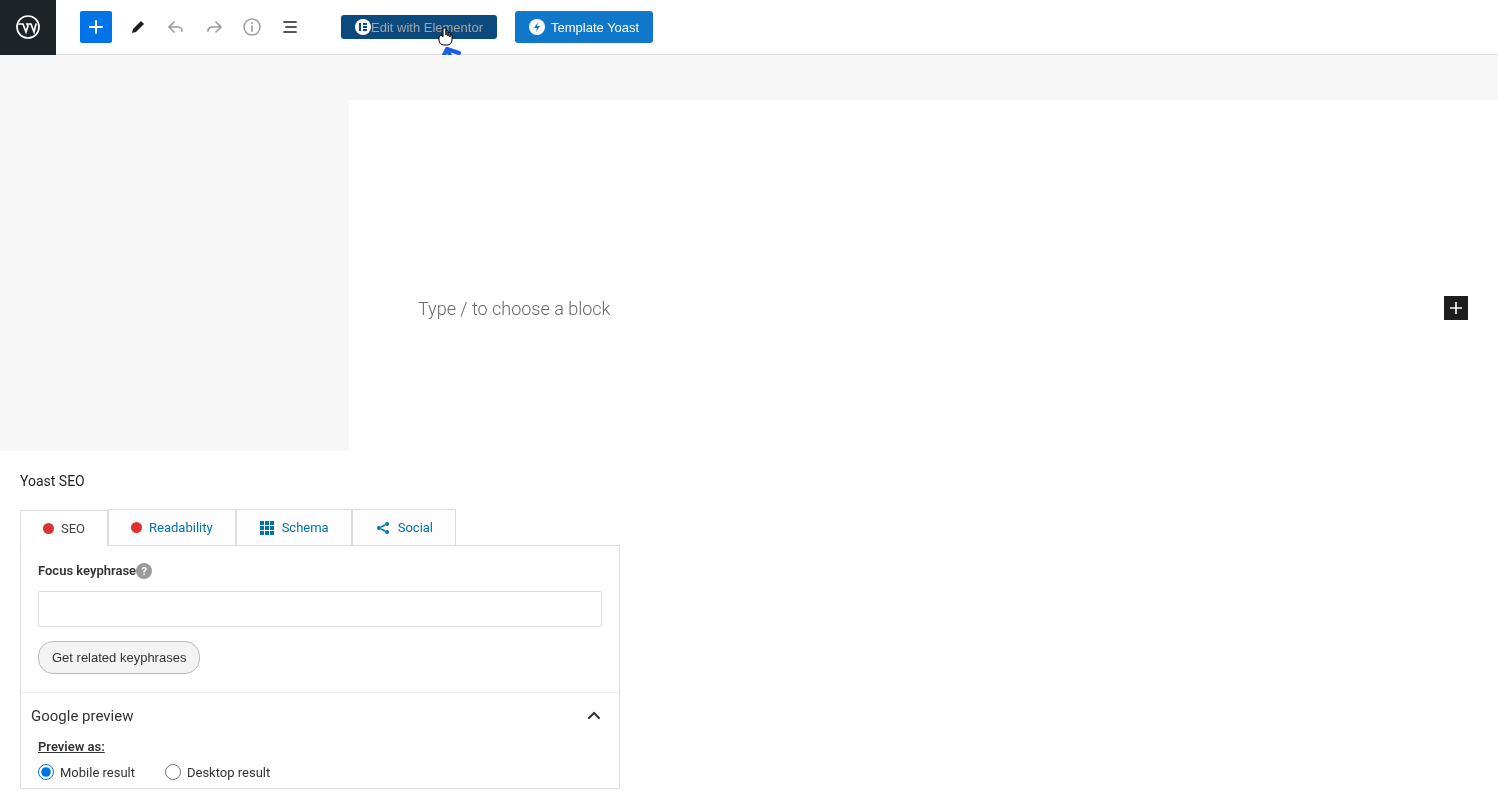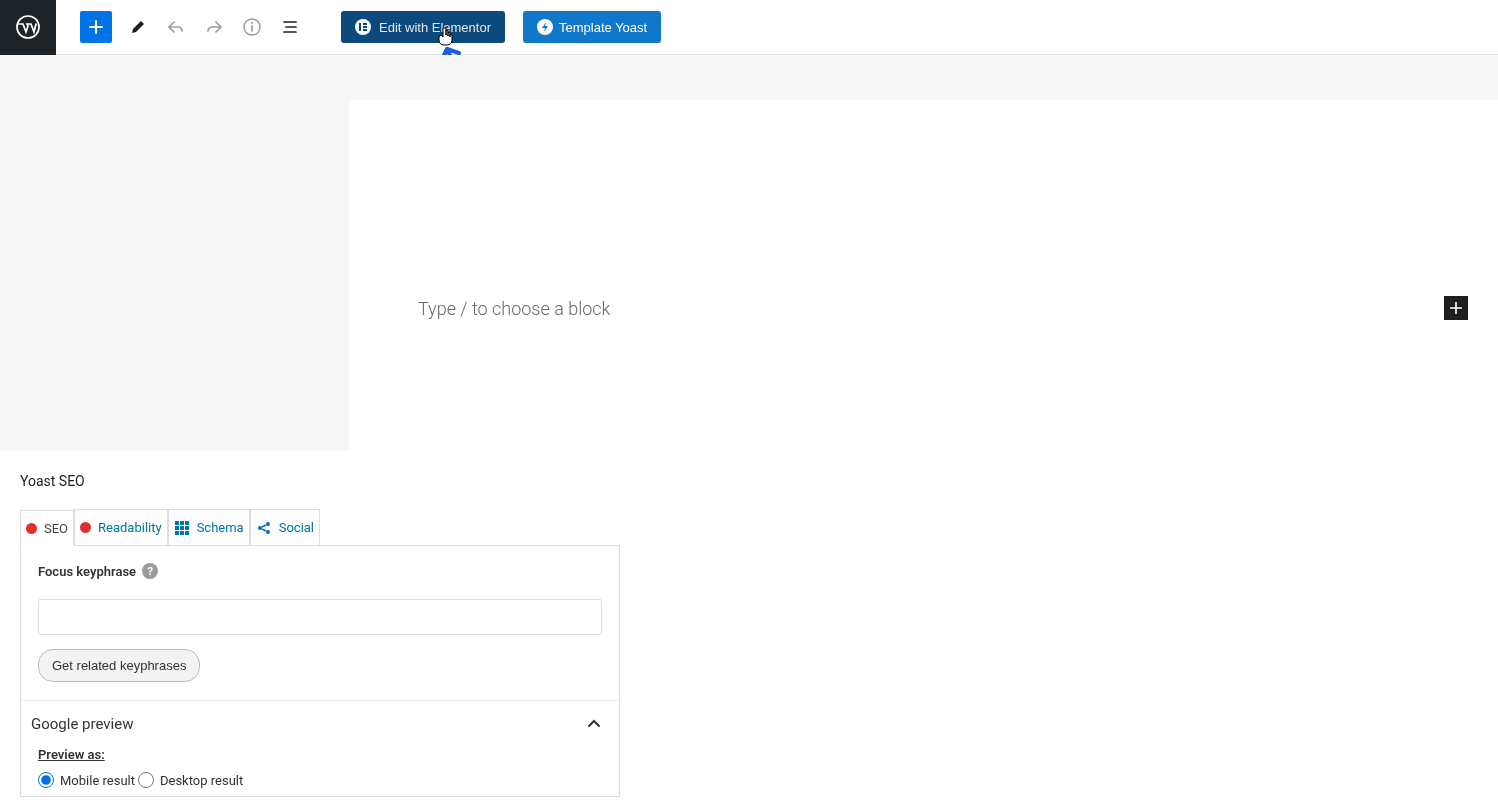--- a/index.html
+++ b/index.html
@@ -2,45 +2,45 @@
 <html><head>
 <meta charset="utf-8">
 <style>
 * { margin:0; padding:0; box-sizing:border-box; }
 body { font-family:-apple-system,BlinkMacSystemFont,"Segoe UI",Roboto,Helvetica,Arial,sans-serif; width:1498px; height:810px; background:#fff; color:#1e1e1e; overflow:hidden; position:relative; }
 .toolbar { height:55px; display:flex; align-items:center; border-bottom:1px solid #e0e0e0; font-size:14px; }
 .wp-logo { width:56px; height:55px; background:#1d2327; display:flex; align-items:center; justify-content:center; }
 .add-btn { width:32px; height:32px; background:#0073e7; border-radius:2px; margin-left:24px; display:flex; align-items:center; justify-content:center; cursor:pointer; }
 .tool-icon { width:32px; height:32px; display:flex; align-items:center; justify-content:center; margin-left:6px; cursor:pointer; }
 .tool-group { display:flex; align-items:center; margin-left:4px; }
-.elementor-btn { background:#0c4a7e; color:#e5e5e5; border:none; height:32px; padding:0 14px; border-radius:3px; font-size:13px; cursor:pointer; display:flex; align-items:center; gap:8px; margin-left:35px; }
+.elementor-btn { background:#0c4a7e; color:#a3a3a3; border:none; height:24px; padding:0 14px; border-radius:3px; font-size:13px; cursor:pointer; display:flex; align-items:center; margin-left:35px; }
 .template-btn { background:#1177c9; color:#fff; border:none; height:32px; padding:0 14px; border-radius:3px; font-size:13px; cursor:pointer; display:flex; align-items:center; gap:6px; margin-left:18px; }
 .cursor { position:absolute; left:437px; top:27px; pointer-events:none; }
 .arrow-annot { position:absolute; left:439px; top:47px; pointer-events:none; }
 .editor-area { background:#f7f7f7; height:396px; position:relative; }
 .editor-inner { background:#fff; position:absolute; left:349px; right:0; top:45px; bottom:0; }
 .title-field { position:absolute; left:16px; right:0; top:75px; height:100px; border:1px solid #1e7cba; font-size:64px; font-weight:300; color:#727272; padding:6px 8px; display:flex; align-items:center; letter-spacing:-0.5px; }
 .block-row { position:absolute; left:69px; top:196px; right:30px; display:flex; align-items:center; justify-content:space-between; }
 .block-prompt { color:#686868; font-size:18px; font-weight:300; }
 .add-block { width:24px; height:24px; background:#1e1e1e; display:flex; align-items:center; justify-content:center; cursor:pointer; }
 .meta-area { padding:22px 20px 0 20px; }
 .meta-title { font-size:14px; color:#1e1e1e; margin-bottom:20px; }
 .tabs { display:flex; margin-left:0; }
-.tab { border:1px solid #ddd; border-bottom:none; background:#fdfdfd; height:36px; padding:0 5px; display:flex; align-items:center; gap:7px; font-size:13px; color:#0073aa; cursor:pointer; margin-right:0; }
+.tab { border:1px solid #ddd; border-bottom:none; background:#fdfdfd; height:36px; padding:0 22px; display:flex; align-items:center; gap:7px; font-size:13px; color:#0073aa; cursor:pointer; margin-right:0; }
 .tab.active { background:#fff; color:#444; position:relative; top:1px; border-bottom:1px solid #fff; }
 .panel { border:1px solid #ddd; width:600px; padding:17px 17px 0 17px; margin-left:0; }
-.field-label { font-size:13px; font-weight:600; color:#333; display:flex; align-items:center; gap:6px; margin-bottom:20px; }
+.field-label { font-size:13px; font-weight:600; color:#333; display:flex; align-items:flex-start; margin-bottom:12px; }
 .help-dot { width:16px; height:16px; border-radius:50%; background:#9b9b9b; color:#fff; display:flex; align-items:center; justify-content:center; font-size:11px; font-weight:700; }
 .text-input { width:100%; height:36px; border:1px solid #ddd; border-radius:2px; padding:0 8px; font-size:13px; margin-bottom:14px; }
 .rel-btn { border:1px solid #bbb; background:#f3f3f3; border-radius:15px; padding:8px 13px; font-size:13px; cursor:pointer; color:#333; }
 .panel-divider { border-top:1px solid #eaeaea; margin:18px -17px 0 -17px; }
 .collapse-row { display:flex; align-items:center; justify-content:space-between; padding:14px 17px 14px 10px; cursor:pointer; margin:0 -17px; }
 .collapse-row span { font-size:15px; color:#333; }
 .preview-label { font-size:13px; font-weight:600; color:#333; margin:0 0 10px 0;text-decoration:underline; }
-.radio-row { display:flex; align-items:center; gap:3px; margin-bottom:8px; }
+.radio-row { display:flex; align-items:center; gap:30px; margin-bottom:8px; }
 .radio-opt { display:flex; align-items:center; gap:6px; font-size:13px; color:#333; }
 .radio-opt input { width:16px; height:16px; accent-color:#0073e7; }
 .dot { width:11px; height:11px; border-radius:50%; background:#dc3232; display:inline-block; }
 svg { display:block; }
 </style>
 </head>
 <body>
 
 <div class="toolbar">
   <div class="wp-logo">

